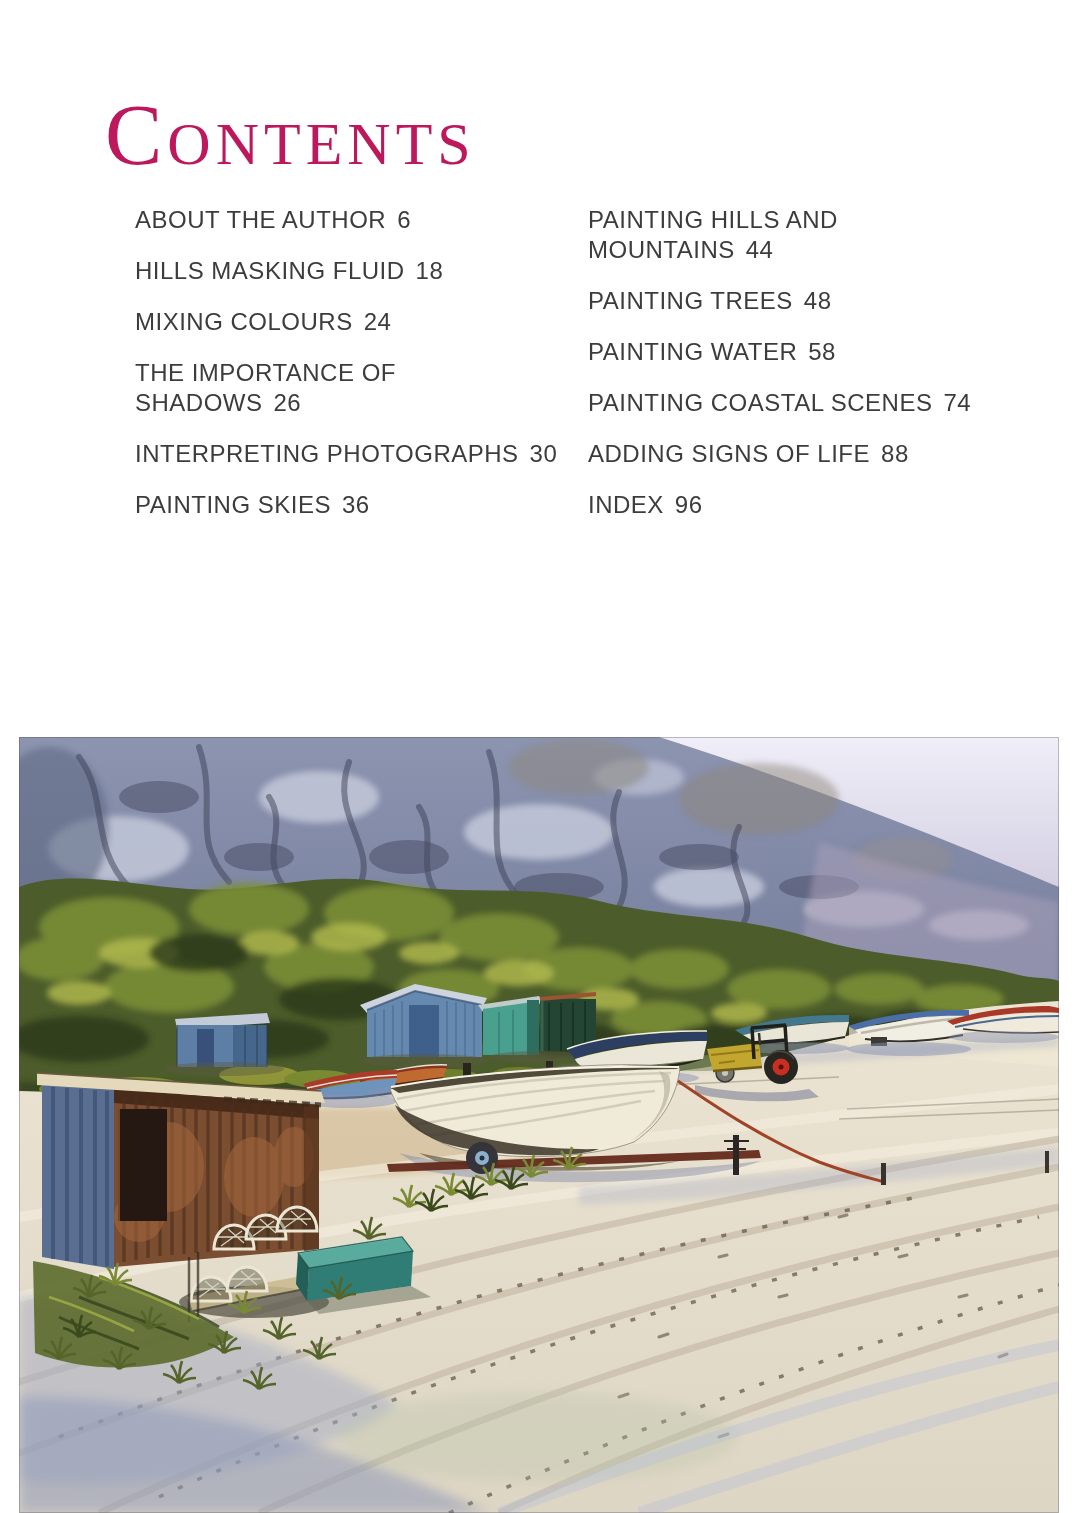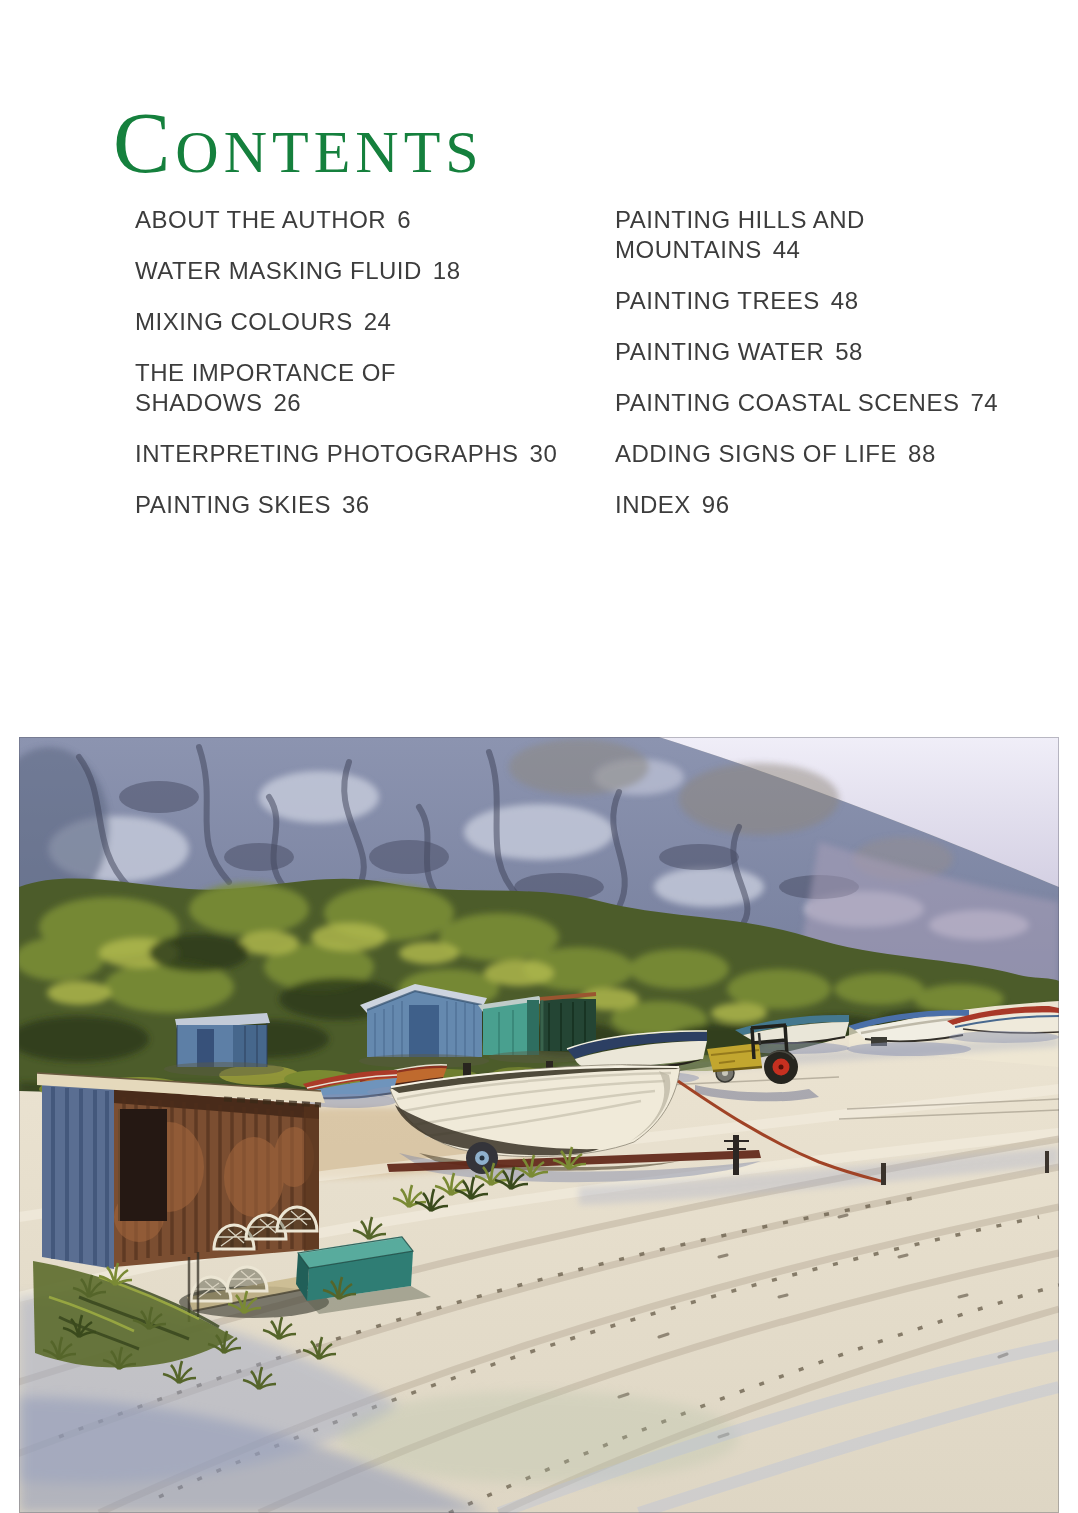--- a/index.html
+++ b/index.html
@@ -1,26 +1,26 @@
 <!DOCTYPE html>
 <html><head>
 <meta charset="utf-8">
 <style>
   html,body{margin:0;padding:0;}
   body{
     width:1078px;height:1513px;position:relative;overflow:hidden;
     background:#ffffff;font-family:"Liberation Sans",sans-serif;
   }
   .title{
-    position:absolute;left:97px;top:84px;margin:16px;
+    position:absolute;left:97px;top:84px;margin:8px;
     font-family:"Liberation Serif",serif;font-weight:400;
     font-variant:small-caps;font-size:86px;line-height:1;
-    letter-spacing:5px;color:#15803d;
+    letter-spacing:5px;color:#be185d;
   }
-  .toc{position:absolute;left:135px;top:205px;width:910px;display:flex;gap:27px;}
+  .toc{position:absolute;left:135px;top:205px;width:910px;display:flex;}
   .toc-col{display:block;}
   .toc-col.left{width:453px;flex:none;}
   .toc-col.right{flex:1;}
   .toc-entry{
     margin:0 0 21px 0;font-size:24px;line-height:30px;
     letter-spacing:0.5px;color:#3c3c3c;
   }
   .toc-title{white-space:pre-line;}
   .toc-page{margin-left:11px;}
   .art{position:absolute;left:19px;top:737px;width:1040px;height:776px;}
@@ -29,21 +29,21 @@
 </head>
 <body>
 
 <div>
 
   <h1 class="title">Contents</h1>
 
   <div class="toc">
     <div class="toc-col left">
         <p class="toc-entry"><span class="toc-title">ABOUT THE AUTHOR</span><span class="toc-page">6</span></p>
-        <p class="toc-entry"><span class="toc-title">WATER MASKING FLUID</span><span class="toc-page">18</span></p>
+        <p class="toc-entry"><span class="toc-title">HILLS MASKING FLUID</span><span class="toc-page">18</span></p>
         <p class="toc-entry"><span class="toc-title">MIXING COLOURS</span><span class="toc-page">24</span></p>
         <p class="toc-entry"><span class="toc-title">THE IMPORTANCE OF
 SHADOWS</span><span class="toc-page">26</span></p>
         <p class="toc-entry"><span class="toc-title">INTERPRETING PHOTOGRAPHS</span><span class="toc-page">30</span></p>
         <p class="toc-entry"><span class="toc-title">PAINTING SKIES</span><span class="toc-page">36</span></p>
       </div>
     <div class="toc-col right">
         <p class="toc-entry"><span class="toc-title">PAINTING HILLS AND
 MOUNTAINS</span><span class="toc-page">44</span></p>
         <p class="toc-entry"><span class="toc-title">PAINTING TREES</span><span class="toc-page">48</span></p>

